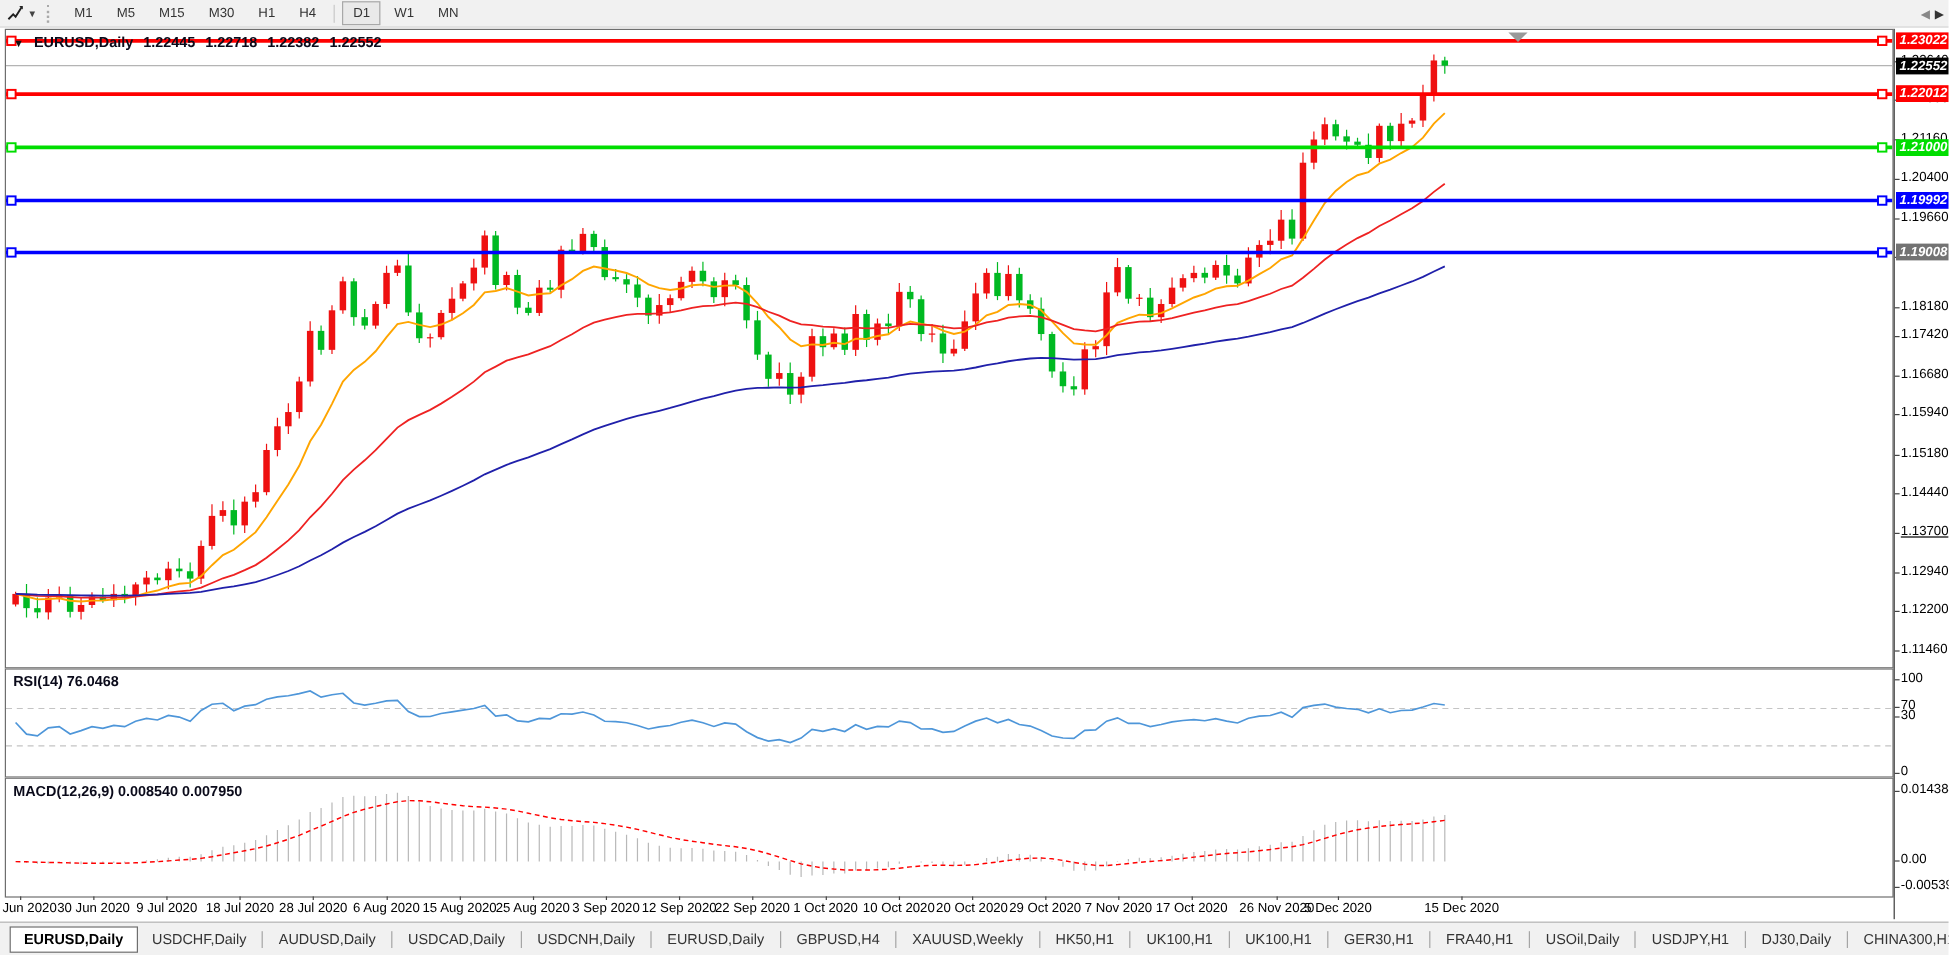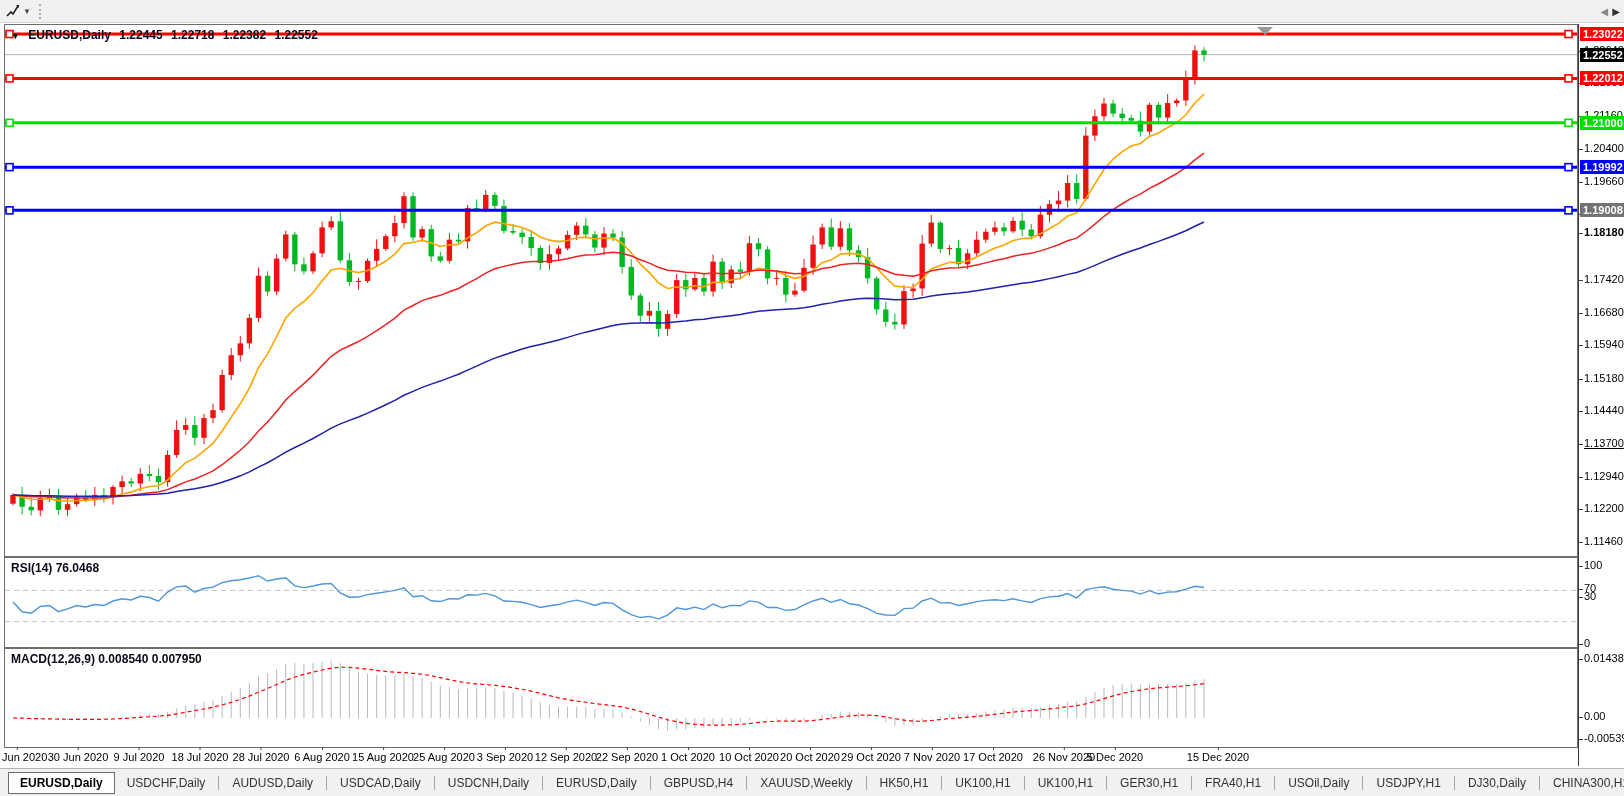--- a/index.html
+++ b/index.html
@@ -23,21 +23,21 @@
   .pane svg{position:absolute;left:0;top:0;}
   .chart-title{position:absolute;left:6px;top:3px;font-size:12px;font-weight:700;color:#0a0a1a;z-index:5;white-space:nowrap;}
   .chart-title span{margin-right:5px;}
   .dd-ico{font-size:9px;color:#111;}
   .pane-label{position:absolute;left:6px;top:3px;font-size:12px;font-weight:700;color:#0a0a1a;z-index:5;}
   
   .axis-col{position:absolute;left:1579px;top:24px;width:45px;height:744px;font-size:11px;}
   .tick{position:absolute;left:5px;white-space:nowrap;color:#000;}
   .tick::before{content:"";position:absolute;left:-5px;top:7px;width:4px;border-top:1px solid #444;}
   .badge{position:absolute;left:1px;width:44px;height:14px;line-height:14px;padding-left:3px;
-         font-size:11px;font-weight:700;color:#fff;z-index:4;box-sizing:border-box;}
+         font-size:11px;font-weight:700;color:#fff;z-index:4;box-sizing:border-box;font-style:italic;}
   .axis-vline{position:absolute;left:1578px;top:24px;width:1px;height:742px;background:#3a3a3a;}
   
   .date-axis{position:absolute;left:4px;top:748px;width:1574px;height:20px;font-size:11px;}
   .dlabel{position:absolute;top:3px;transform:translateX(-50%);white-space:nowrap;color:#000;}
   .dlabel::before{content:"";position:absolute;left:50%;top:-4px;width:1px;height:3px;background:#444;}
   
   .tabbar{position:absolute;left:0;top:768px;width:1624px;height:28px;background:#f1f1f1;
           border-top:1px solid #b5b5b5;display:flex;align-items:center;font-size:12px;overflow:hidden;}
   .tab{padding:4px 12px;color:#333;cursor:pointer;white-space:nowrap;}
   .tab.active{background:#fff;border:1px solid #6e6e6e;font-weight:700;color:#000;padding:3px 11px;margin-left:8px;}
@@ -52,20 +52,32 @@
 
   <div class="toolbar">
     <span class="tool-ico">
       <svg width="16" height="16" viewBox="0 0 16 16">
         <polyline points="2,13 6,9 8,11 13,3" fill="none" stroke="#222" stroke-width="1.6"></polyline>
         <polygon points="11,2 14,2 14,5" fill="#222"></polygon>
       </svg>
     </span>
     <span class="tool-caret">▼</span>
     <span class="grip"></span>
+    <div class="tfs" id="tfs">
+        <div class="tfbtn">M1</div>
+        <div class="tfbtn">M5</div>
+        <div class="tfbtn">M15</div>
+        <div class="tfbtn">M30</div>
+        <div class="tfbtn">H1</div>
+        <div class="tfbtn">H4</div>
+        <div class="tfsep"></div>
+        <div class="tfbtn active">D1</div>
+        <div class="tfbtn">W1</div>
+        <div class="tfbtn">MN</div>
+      </div>
   </div>
 
   <div class="pane main">
     <svg id="main-svg" width="1572" height="531">
         <line x1="0" y1="29.67509324492321" x2="1572" y2="29.67509324492321" stroke="#b4b4b4" stroke-width="1"></line>
         <line x1="8" y1="468.1715706589308" x2="8" y2="480.4716121011186" stroke="#ee1111" stroke-width="1"></line>
         <rect x="5.3" y="469.928719436386" width="5.4" height="8.785743887277306" fill="#ee1111"></rect>
         <line x1="17.091603053435115" y1="461.7704749884297" x2="17.091603053435115" y2="489.5447836800116" stroke="#00b922" stroke-width="1"></line>
         <rect x="14.391603053435116" y="469.928719436386" width="5.4" height="11.86075424782399" fill="#00b922"></rect>
         <line x1="26.18320610687023" y1="472.97034526793414" x2="26.18320610687023" y2="490.3032312516916" stroke="#00b922" stroke-width="1"></line>
@@ -507,21 +519,21 @@
   </div>
 
   <div class="axis-vline"></div>
   <div class="axis-col" id="axis-col">
       <div class="tick" style="top: 19.8094px;">1.22640</div>
       <div class="tick" style="top: 52.3166px;">1.21900</div>
       <div class="tick" style="top: 84.8239px;">1.21160</div>
       <div class="tick" style="top: 118.21px;">1.20400</div>
       <div class="tick" style="top: 150.717px;">1.19660</div>
       <div class="tick" style="top: 183.224px;">1.18920</div>
-      <div class="tick" style="top: 202px; font-weight: bold;">1.18180</div>
+      <div class="tick" style="top: 225px;">1.18180</div>
       <div class="tick" style="top: 249.117px;">1.17420</div>
       <div class="tick" style="top: 281.625px;">1.16680</div>
       <div class="tick" style="top: 314.132px;">1.15940</div>
       <div class="tick" style="top: 347.518px; text-align: center;">1.15180</div>
       <div class="tick" style="top: 380.025px;">1.14440</div>
       <div class="tick" style="top: 412.532px; text-decoration: underline;">1.13700</div>
       <div class="tick" style="top: 445.918px;">1.12940</div>
       <div class="tick" style="top: 478.425px;">1.12200</div>
       <div class="tick" style="top: 510.932px;">1.11460</div>
       <div class="tick" style="top: 535px;">100</div>

